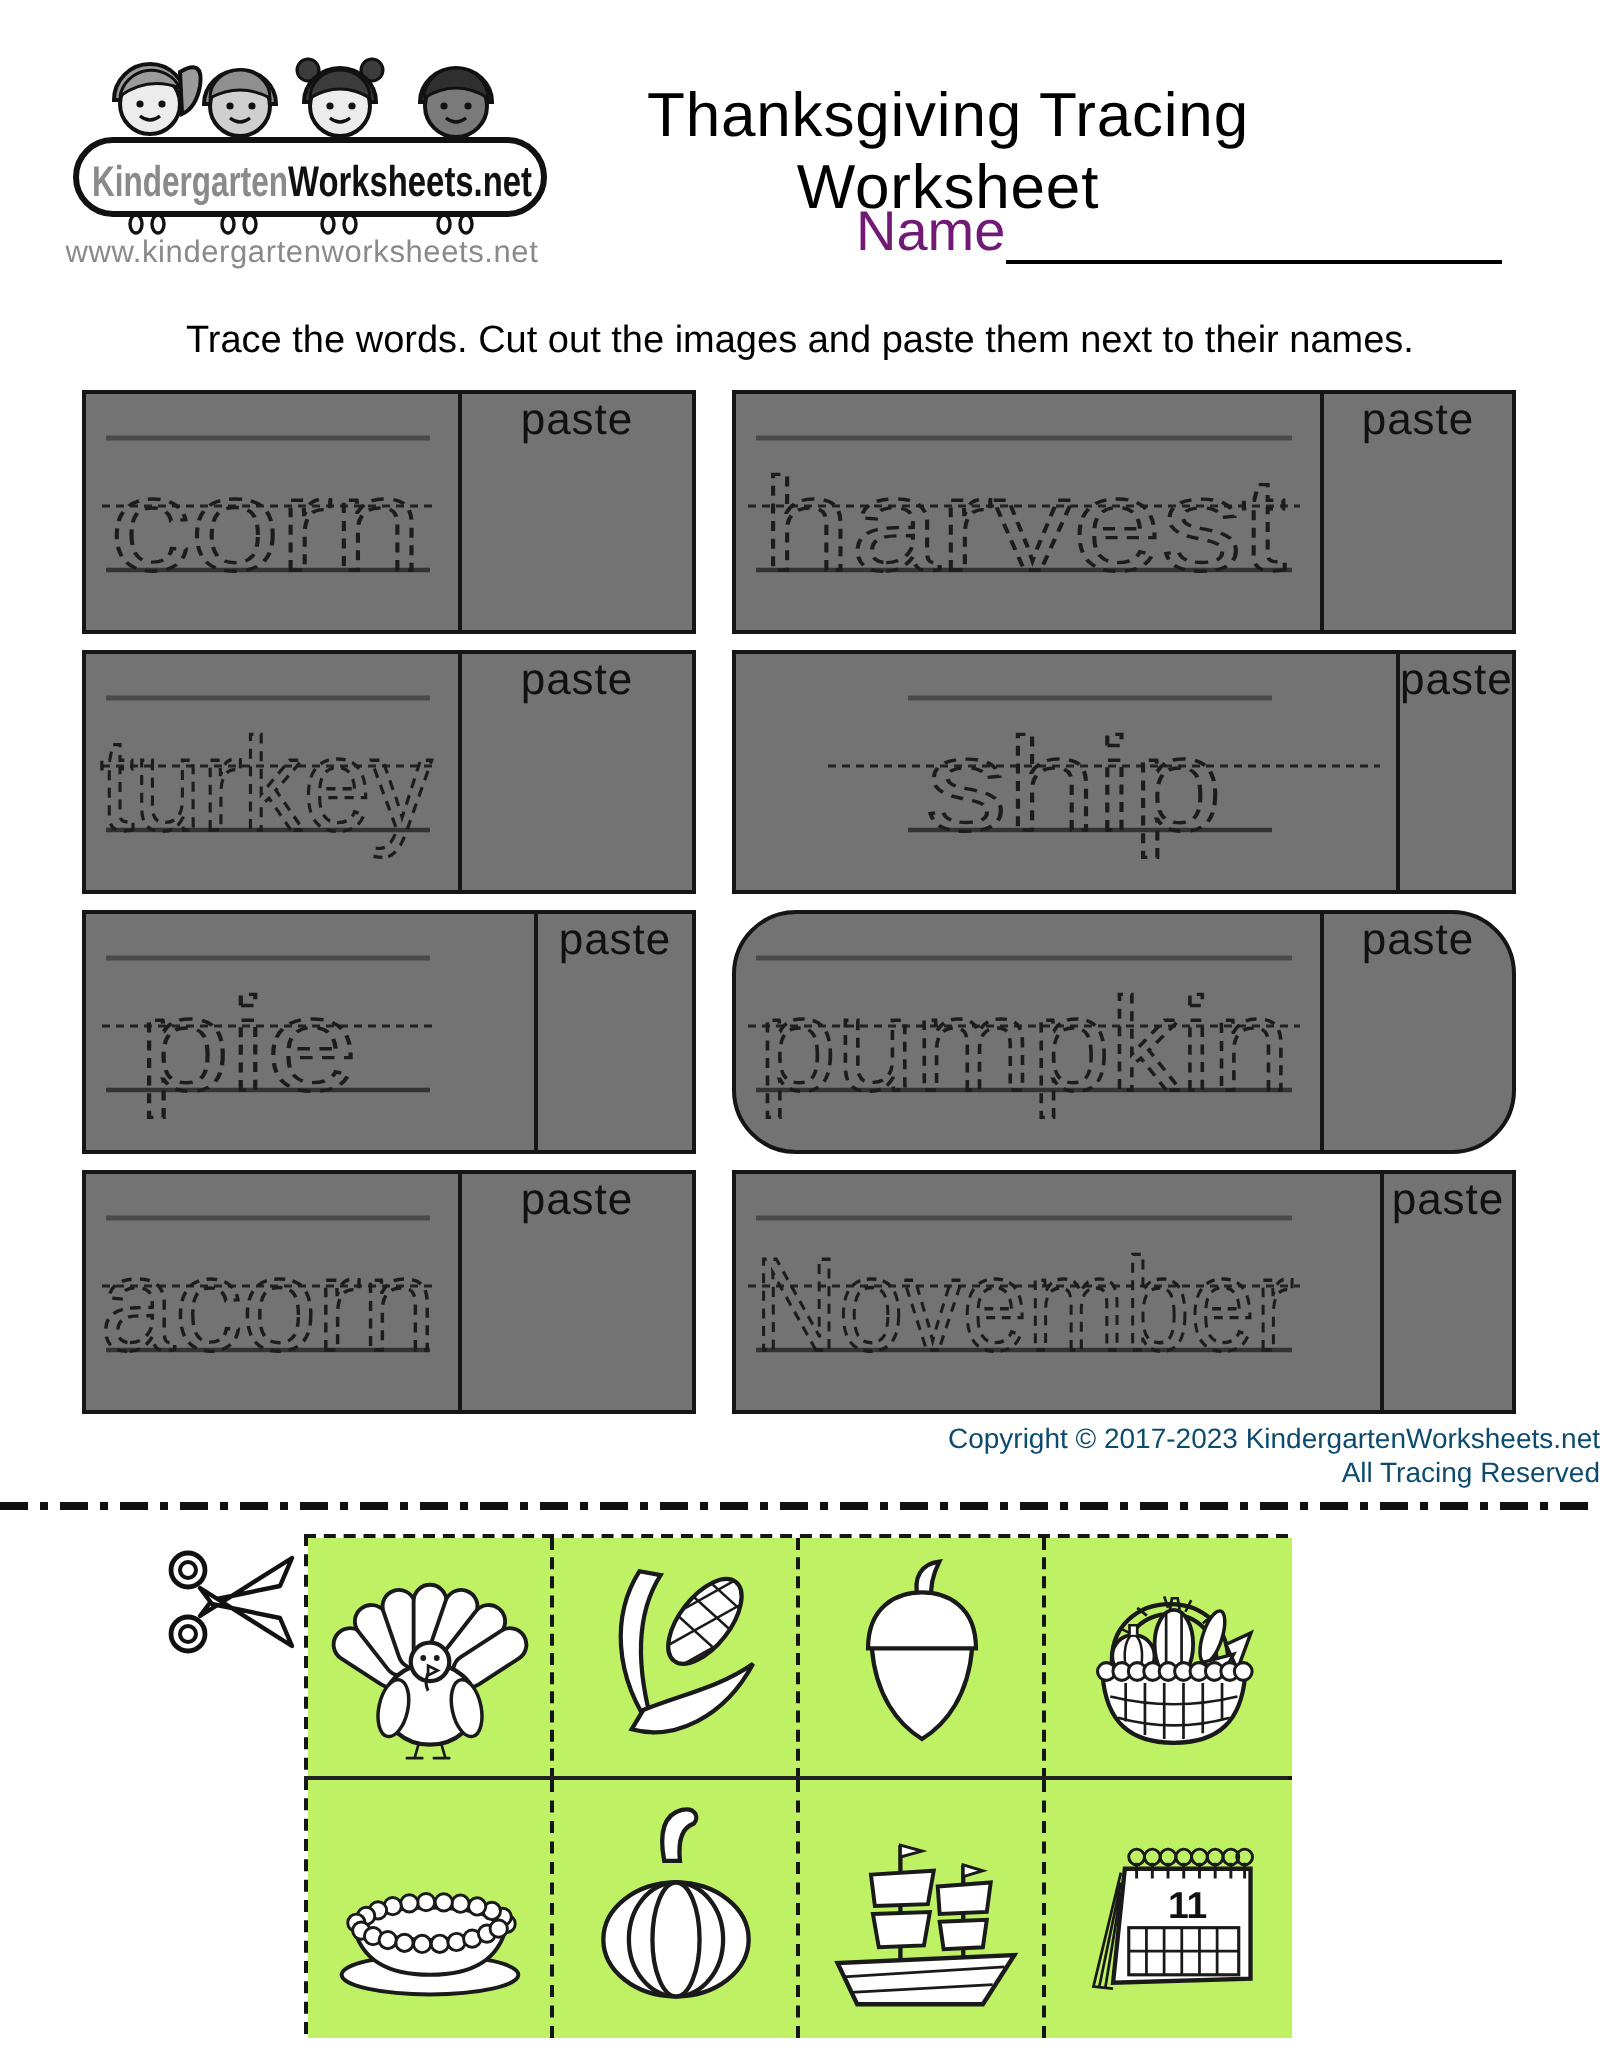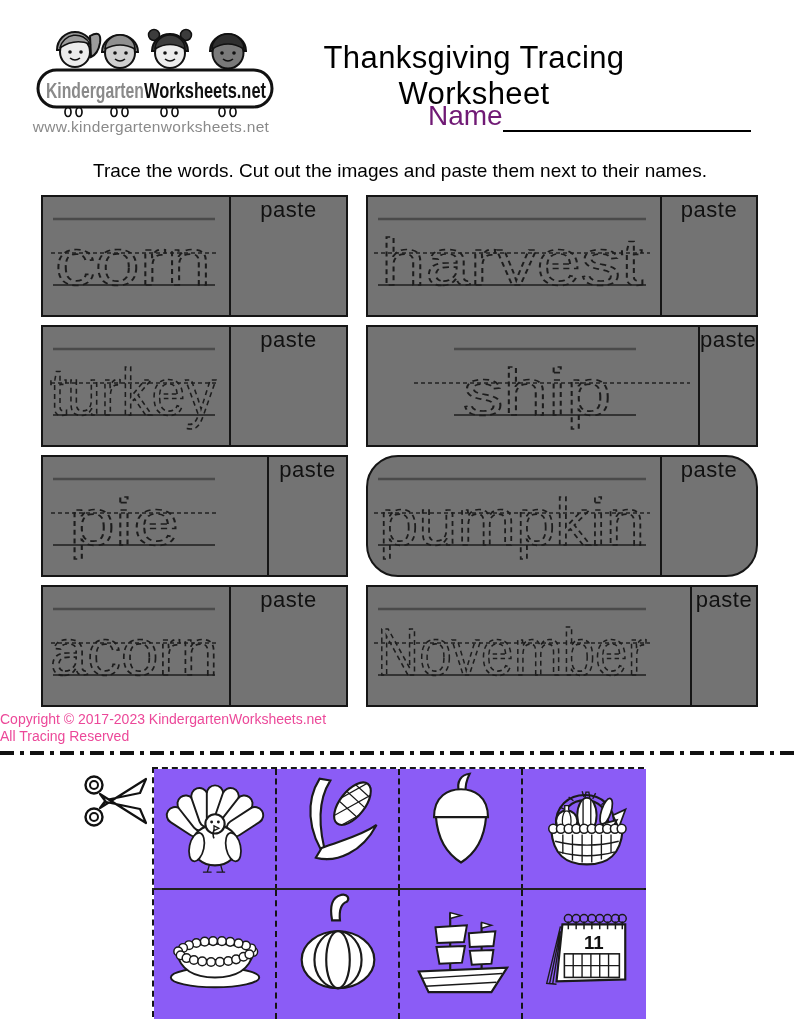--- a/index.html
+++ b/index.html
@@ -24,25 +24,25 @@
   .paste-cell{border-left:2px solid #151515;box-sizing:border-box;display:flex;align-items:flex-start;justify-content:center;}
   .wb-left .paste-cell{width:117px;}
   .wb-right .paste-cell{width:96px;}
   .paste-cell span{font-size:22px;letter-spacing:.5px;color:#111;}
   .gl-top{stroke:#4a4a4a;stroke-width:2.4;}
   .gl-mid{stroke:#222;stroke-width:1.6;stroke-dasharray:4 3;}
   .gl-base{stroke:#333;stroke-width:2.2;}
   .trace-word{font-family:"Liberation Sans",sans-serif;font-size:66px;fill:none;stroke:#1c1c1c;stroke-width:1.7;stroke-dasharray:5 3.8;}
 
   
-  .copyright{position:absolute;left:0;top:711px;width:800px;text-align:left;font-size:14px;line-height:17px;color:#ec4899;}
+  .copyright{position:absolute;left:0;top:711px;width:800px;text-align:right;font-size:14px;line-height:17px;color:#0c4a6e;}
 
   
   .cut-grid{position:absolute;left:152px;top:767px;width:492px;height:250px;border:2px dashed #151515;box-sizing:border-box;}
-  .cut-cell{position:absolute;box-sizing:border-box;border-right:2px dashed #151515;border-bottom:2px dashed #151515;display:flex;align-items:flex-start;justify-content:center;background:#8b5cf6;}
+  .cut-cell{position:absolute;box-sizing:border-box;border-right:2px dashed #151515;border-bottom:2px dashed #151515;display:flex;align-items:center;justify-content:center;background:#bef264;}
   .cut-cell.last-col{border-right:none;}
   .cut-cell.last-row{border-bottom:none;}
   .row-divider{position:absolute;left:-2px;top:119px;width:492px;border-top:2.5px solid #222;}
 
   .art{stroke:#1a1a1a;stroke-width:2.2;fill:none;stroke-linecap:round;stroke-linejoin:round;}
   .thin{stroke-width:1.4;}
 </style>
 </head>
 <body>
 

